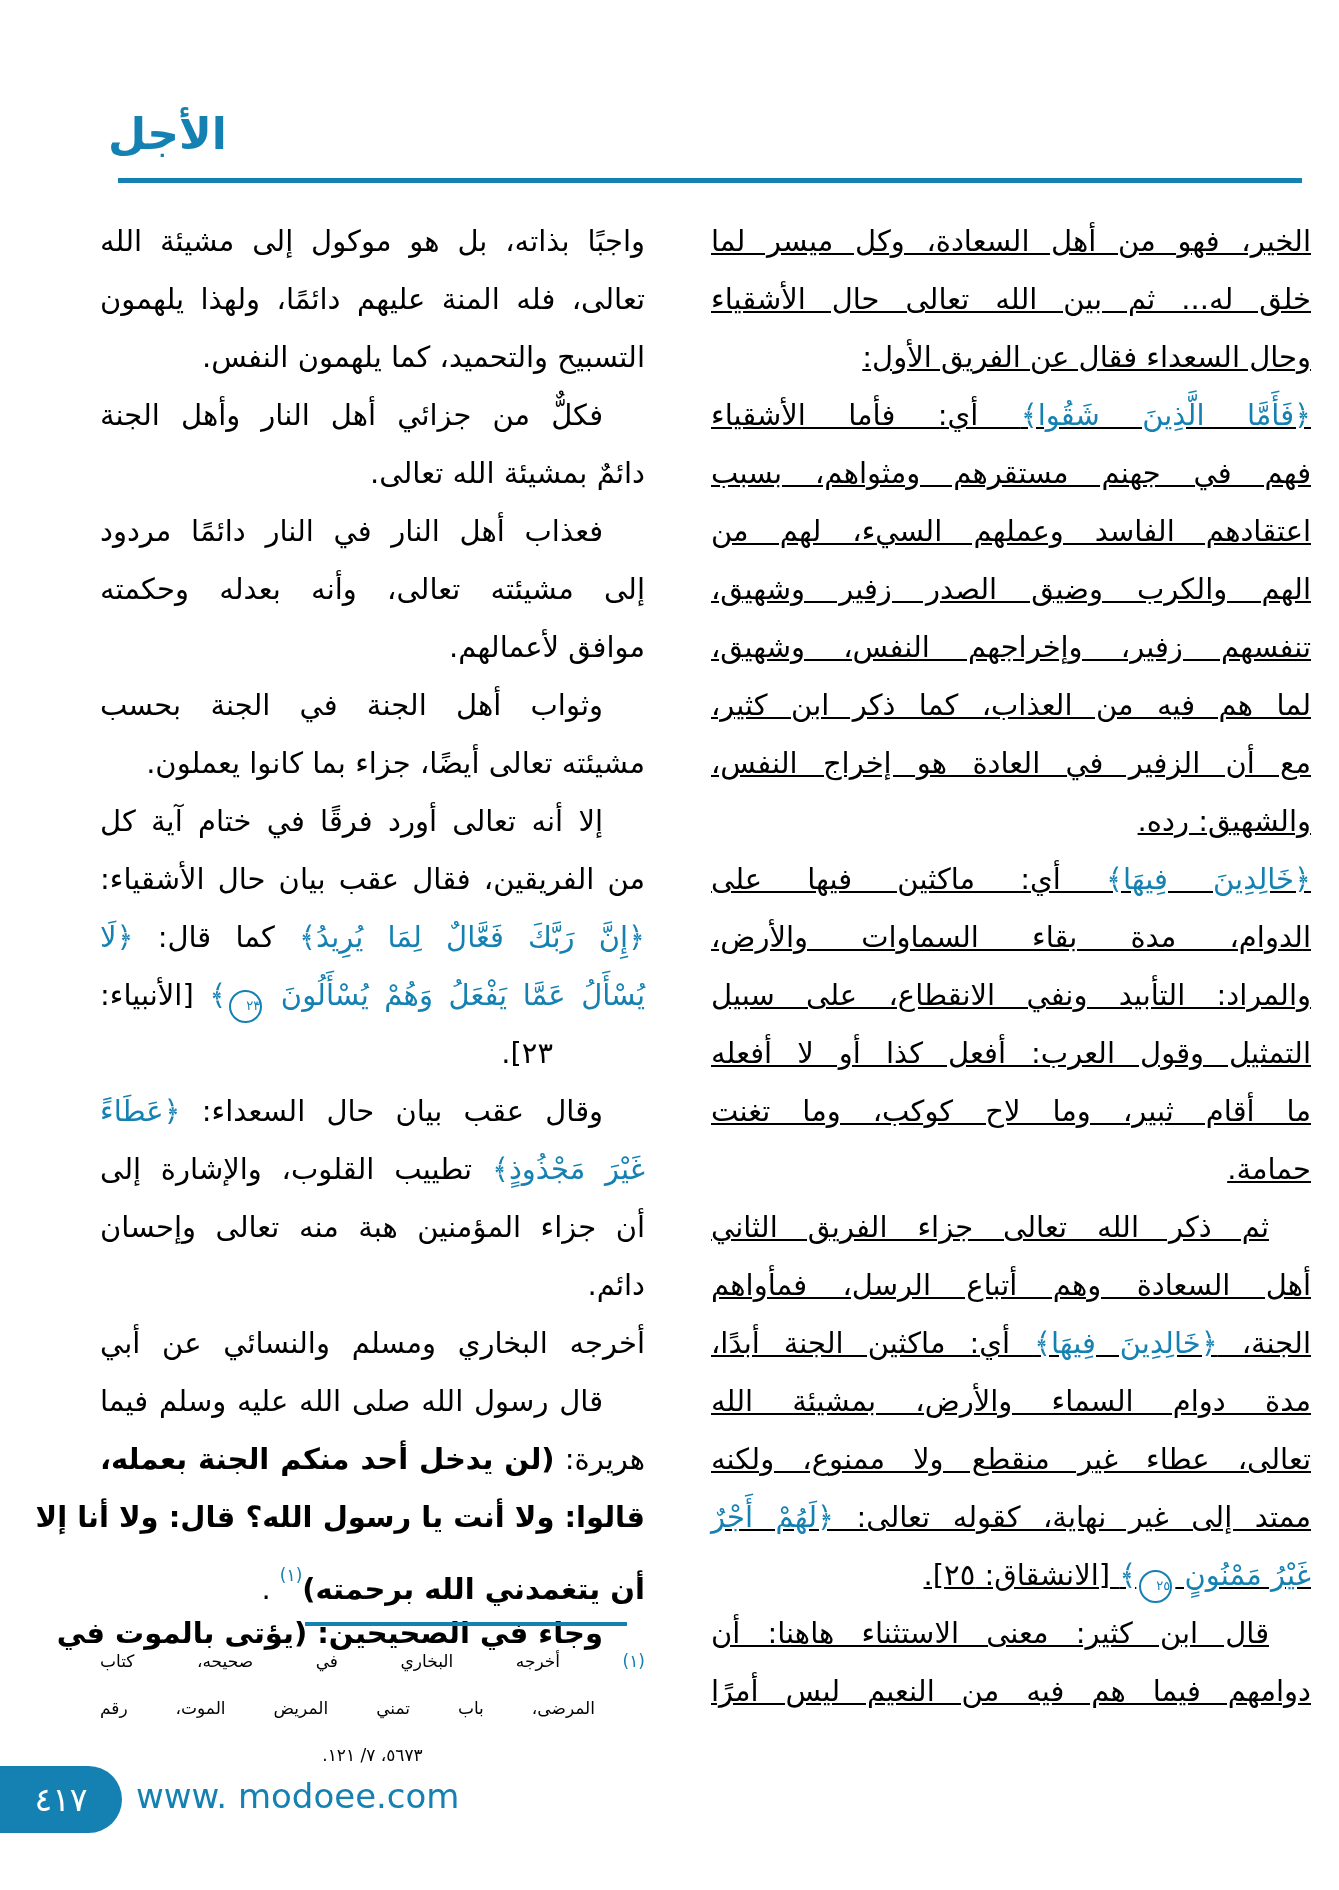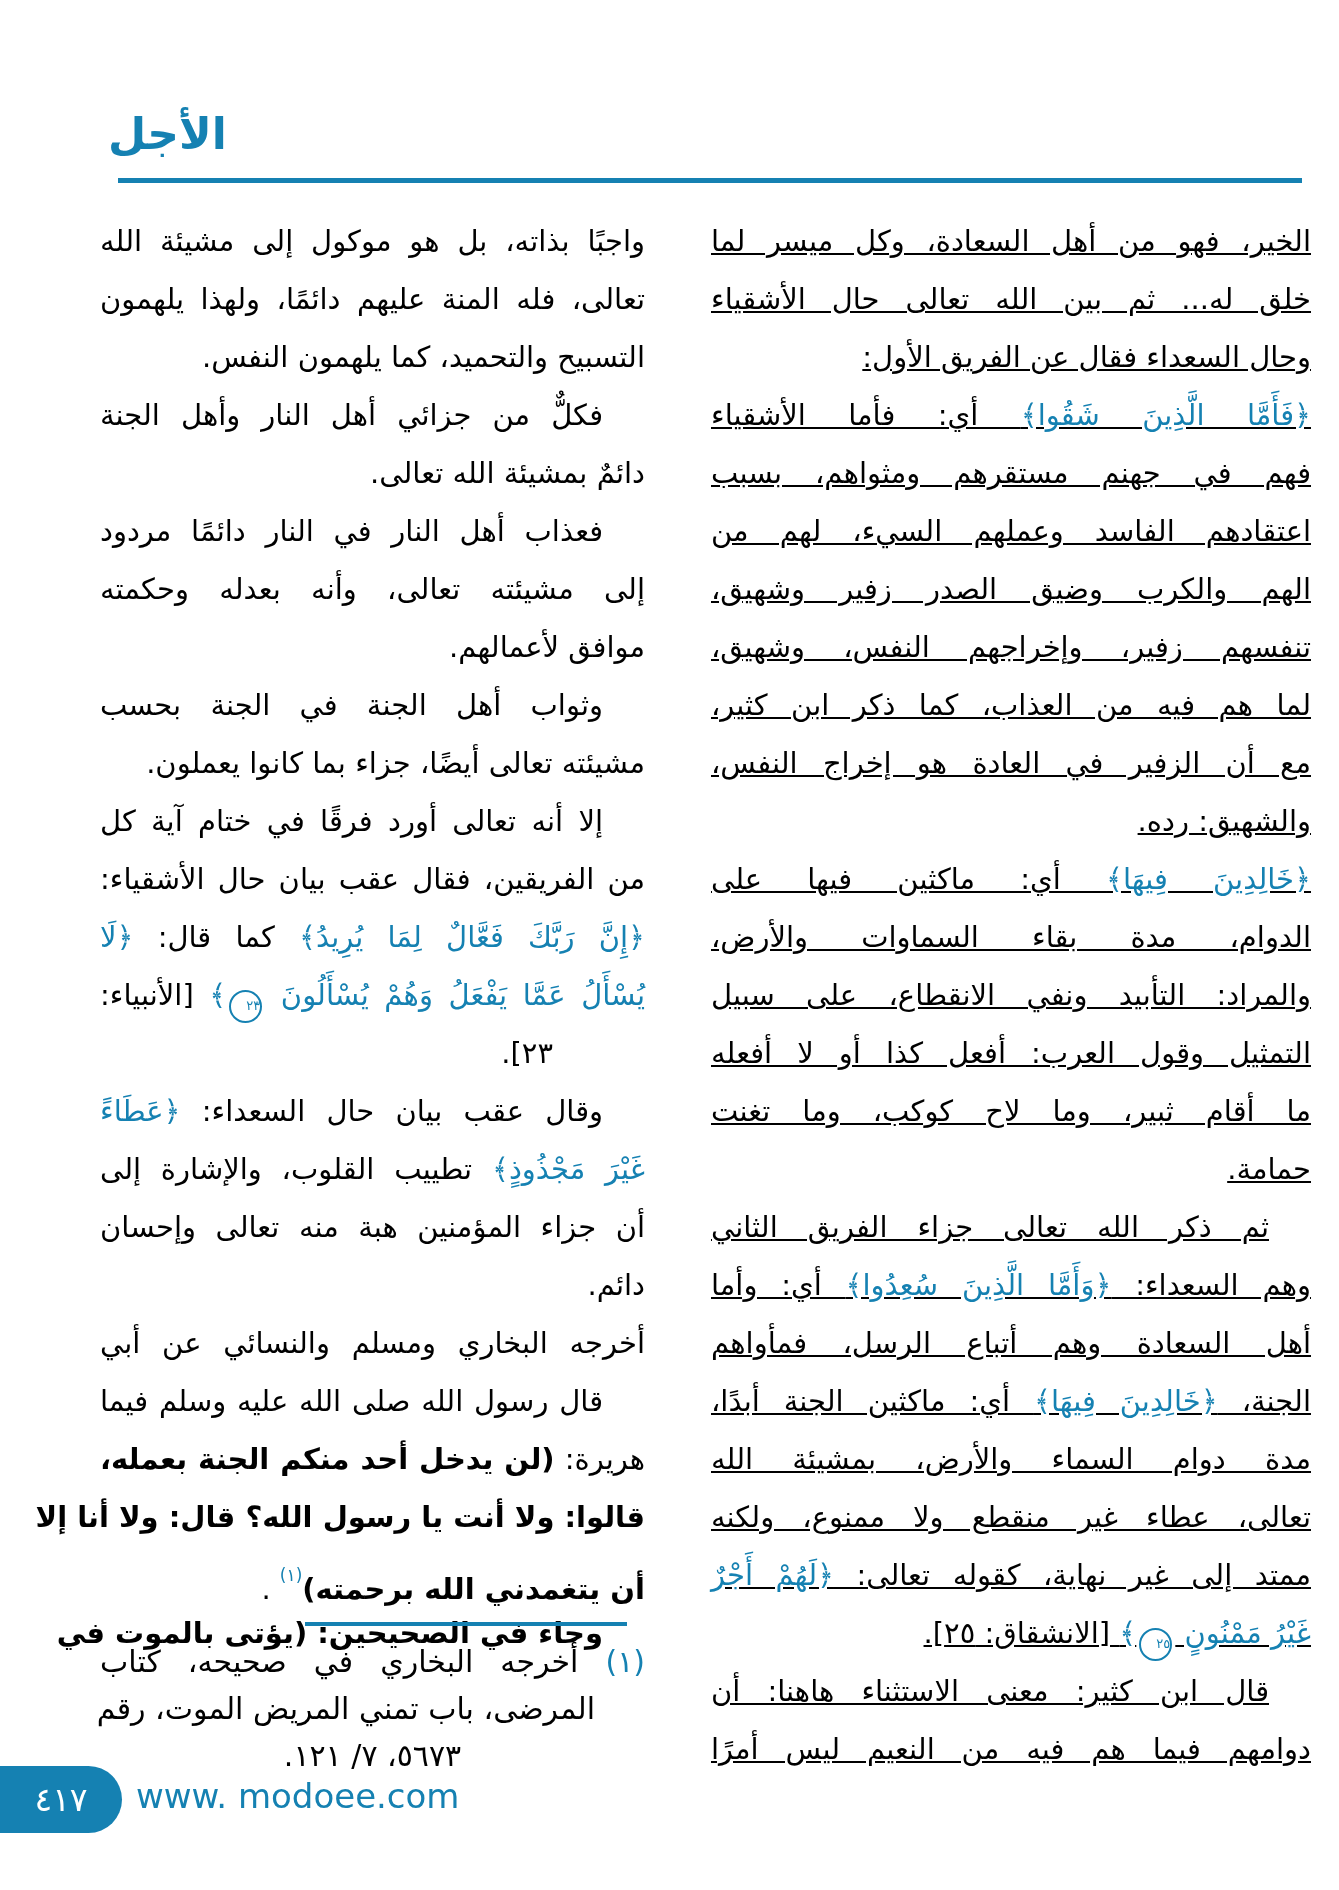--- a/index.html
+++ b/index.html
@@ -23,21 +23,21 @@
   .sg-q{color:var(--accent);}
   .sg-b{font-weight:bold;color:var(--ink);}
   .sg-s{color:var(--accent);font-size:17px;vertical-align:18px;}
   .sg-f{color:var(--accent);}
   .sg-a{display:inline-block;box-sizing:border-box;width:33px;height:33px;line-height:28px;
         border:2px solid var(--accent);border-radius:50%;color:var(--accent);
         font-size:13px;text-align:left;vertical-align:-5px;margin:0 3px;}
   
   #footnote{position:absolute;left:100px;top:1638px;width:545px;direction:rtl;}
   #fnrule{position:absolute;right:18px;top:-16px;width:322px;height:4px;background:var(--accent);}
-  #footnote .line{height:47px;line-height:47px;font-size:30px;}
+  #footnote .line{height:47px;line-height:47px;font-size:17px;}
   #footnote .ind{padding-right:50px;}
   
   #badge{position:absolute;left:0;top:1766px;width:122px;height:67px;background:var(--accent);
          border-radius:0 34px 34px 0;color:#ffffff;display:flex;align-items:center;
          justify-content:center;font-size:33px;}
   #site{position:absolute;left:136px;top:1776px;font-size:34px;color:var(--accent);direction:ltr;}
 </style>
 </head>
 <body>
 
@@ -57,21 +57,20 @@
       <div class="line al-j"><span class="sg-n">لما هم فيه من العذاب، كما ذكر ابن كثير،</span></div>
       <div class="line al-j"><span class="sg-n">مع أن الزفير في العادة هو إخراج النفس،</span></div>
       <div class="line al-r"><span class="sg-n">والشهيق: رده.</span></div>
       <div class="line al-j"><span class="sg-q">﴿خَالِدِينَ فِيهَا﴾</span><span class="sg-n"> أي: ماكثين فيها على</span></div>
       <div class="line al-j"><span class="sg-n">الدوام، مدة بقاء السماوات والأرض،</span></div>
       <div class="line al-j"><span class="sg-n">والمراد: التأبيد ونفي الانقطاع، على سبيل</span></div>
       <div class="line al-j"><span class="sg-n">التمثيل وقول العرب: أفعل كذا أو لا أفعله</span></div>
       <div class="line al-j"><span class="sg-n">ما أقام ثبير، وما لاح كوكب، وما تغنت</span></div>
       <div class="line al-r"><span class="sg-n">حمامة.</span></div>
       <div class="line al-j ind"><span class="sg-n">ثم ذكر الله تعالى جزاء الفريق الثاني</span></div>
-      <div class="line al-j"><span class="sg-n">وهم السعداء: </span><span class="sg-q">﴿وَأَمَّا الَّذِينَ سُعِدُوا﴾</span><span class="sg-n"> أي: وأما</span></div>
       <div class="line al-j"><span class="sg-n">أهل السعادة وهم أتباع الرسل، فمأواهم</span></div>
       <div class="line al-j"><span class="sg-n">الجنة، </span><span class="sg-q">﴿خَالِدِينَ فِيهَا﴾</span><span class="sg-n"> أي: ماكثين الجنة أبدًا،</span></div>
       <div class="line al-j"><span class="sg-n">مدة دوام السماء والأرض، بمشيئة الله</span></div>
       <div class="line al-j"><span class="sg-n">تعالى، عطاء غير منقطع ولا ممنوع، ولكنه</span></div>
       <div class="line al-j"><span class="sg-n">ممتد إلى غير نهاية، كقوله تعالى: </span><span class="sg-q">﴿لَهُمْ أَجْرٌ</span></div>
       <div class="line al-r"><span class="sg-q">غَيْرُ مَمْنُونٍ </span><span class="sg-a">٢٥</span><span class="sg-q">﴾</span><span class="sg-n"> [الانشقاق: ٢٥].</span></div>
       <div class="line al-j ind"><span class="sg-n">قال ابن كثير: معنى الاستثناء هاهنا: أن</span></div>
       <div class="line al-j"><span class="sg-n">دوامهم فيما هم فيه من النعيم ليس أمرًا</span></div>
     </div>
   <div id="col-left" class="col">

